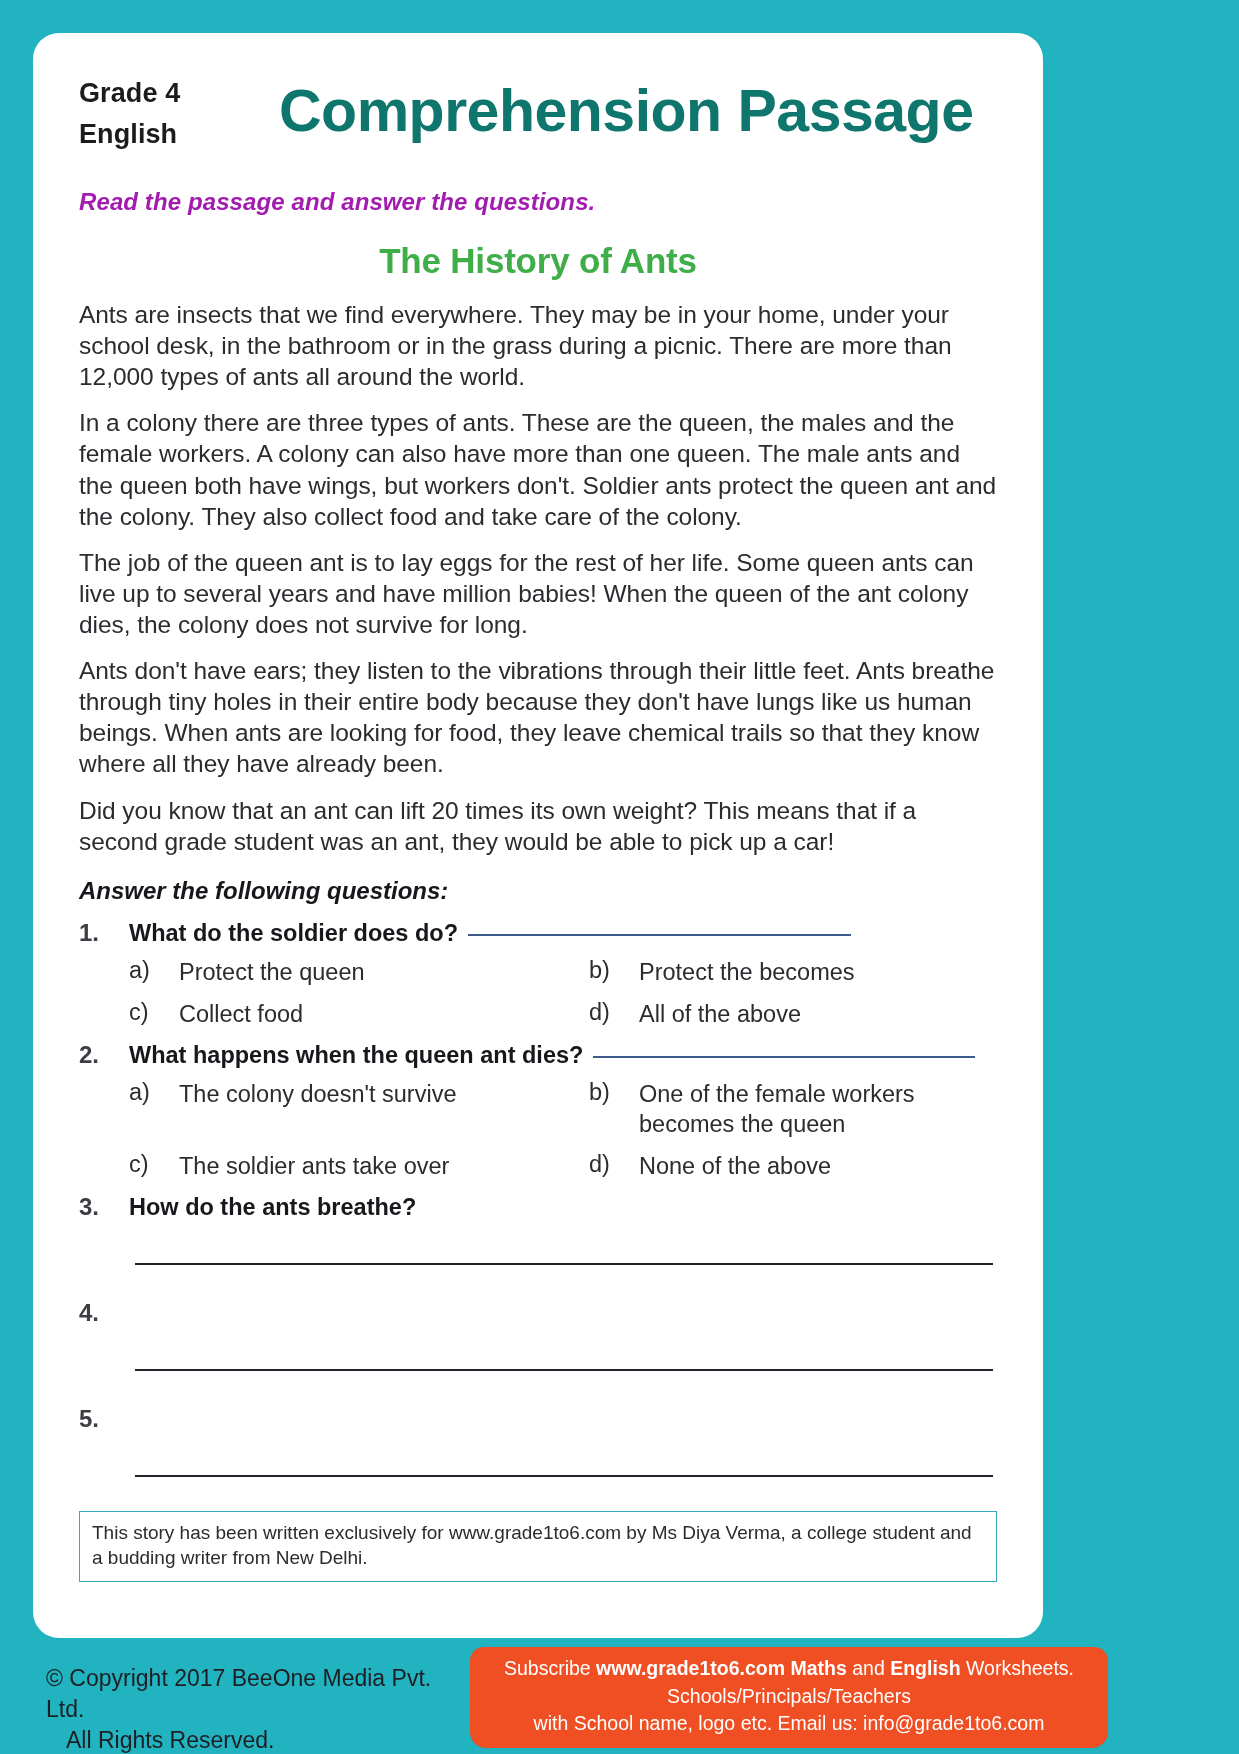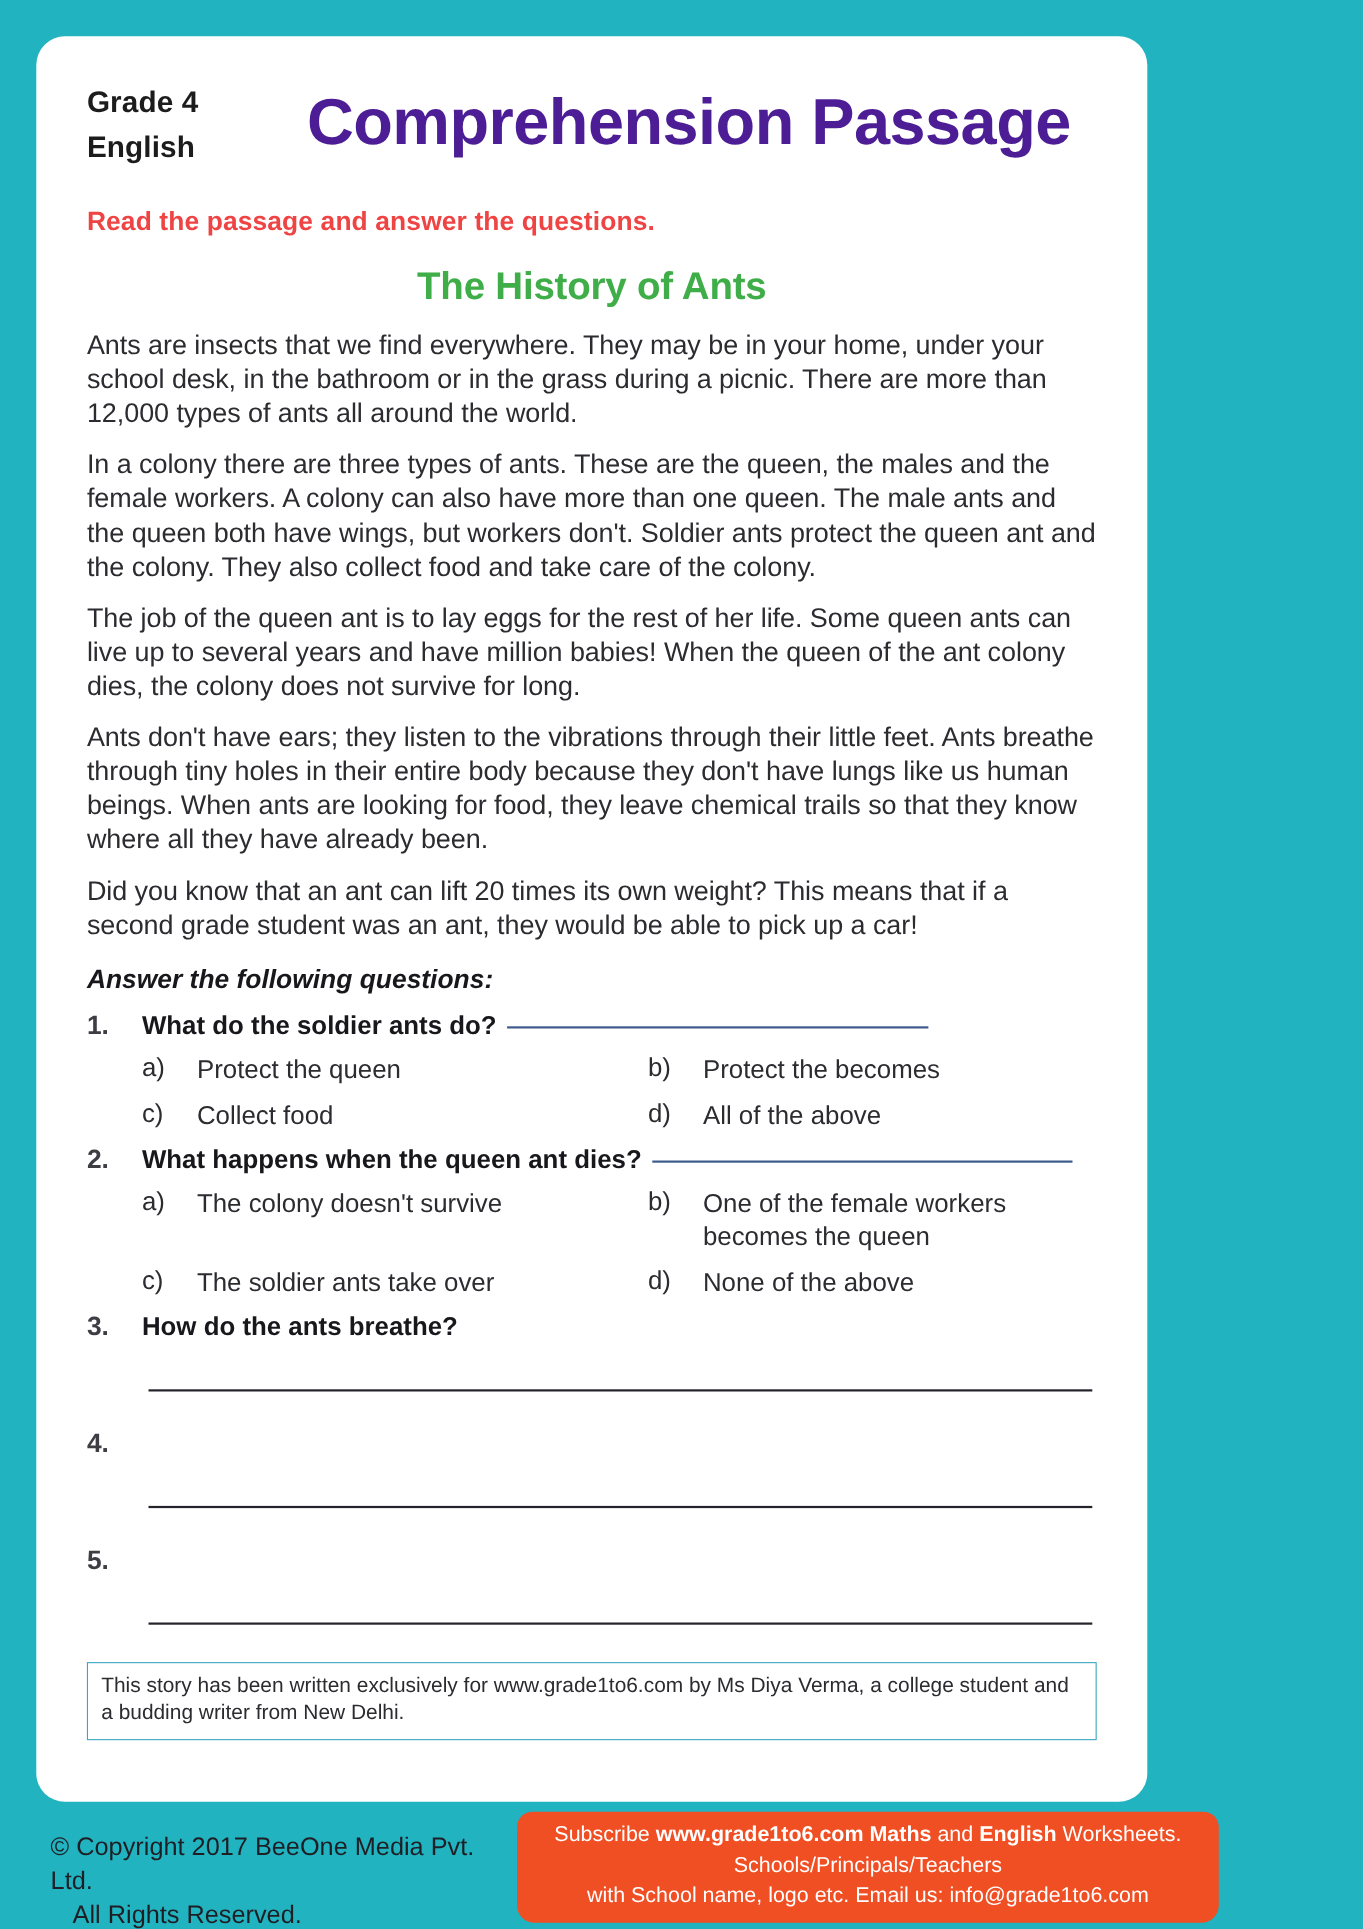--- a/index.html
+++ b/index.html
@@ -43,32 +43,33 @@
     font-size: 27px;
     font-weight: bold;
     color: #1c1c1c;
     line-height: 1.5;
     letter-spacing: 0.1px;
   }
   .worksheet-title {
     flex: 1;
     font-size: 59px;
     font-weight: bold;
-    color: #4c1d95;
+    color: #0f766e;
     letter-spacing: -0.5px;
     line-height: 1.05;
     padding-top: 14px;
     white-space: nowrap;
   }
 
   
   .instruction {
     font-size: 24px;
     font-weight: bold;
-    color: #ef4444;
+    font-style: italic;
+    color: #a21caf;
     margin-top: 9px;
     letter-spacing: 0.1px;
   }
 
   
   .story-title {
     text-align: center;
     font-size: 35px;
     font-weight: bold;
     color: #3fae49;
@@ -231,21 +232,21 @@
     <p>The job of the queen ant is to lay eggs for the rest of her life. Some queen ants can live up to several years and have million babies! When the queen of the ant colony dies, the colony does not survive for long.</p>
     <p>Ants don't have ears; they listen to the vibrations through their little feet. Ants breathe through tiny holes in their entire body because they don't have lungs like us human beings. When ants are looking for food, they leave chemical trails so that they know where all they have already been.</p>
     <p>Did you know that an ant can lift 20 times its own weight? This means that if a second grade student was an ant, they would be able to pick up a car!</p>
   </div>
 
   <div class="answer-instruction">Answer the following questions:</div>
 
   <div class="question-block">
     <div class="q-row">
       <span class="q-num">1.</span>
-      <span class="q-text">What do the soldier ants do?</span>
+      <span class="q-text">What do the soldier does do?</span>
       <span class="q-fill short"></span>
     </div>
     <div class="options">
       <div class="opt-row">
         <div class="opt left">
           <span class="opt-letter">a)</span>
           <span class="opt-label">Protect the queen</span>
         </div>
         <div class="opt right">
           <span class="opt-letter">b)</span>

